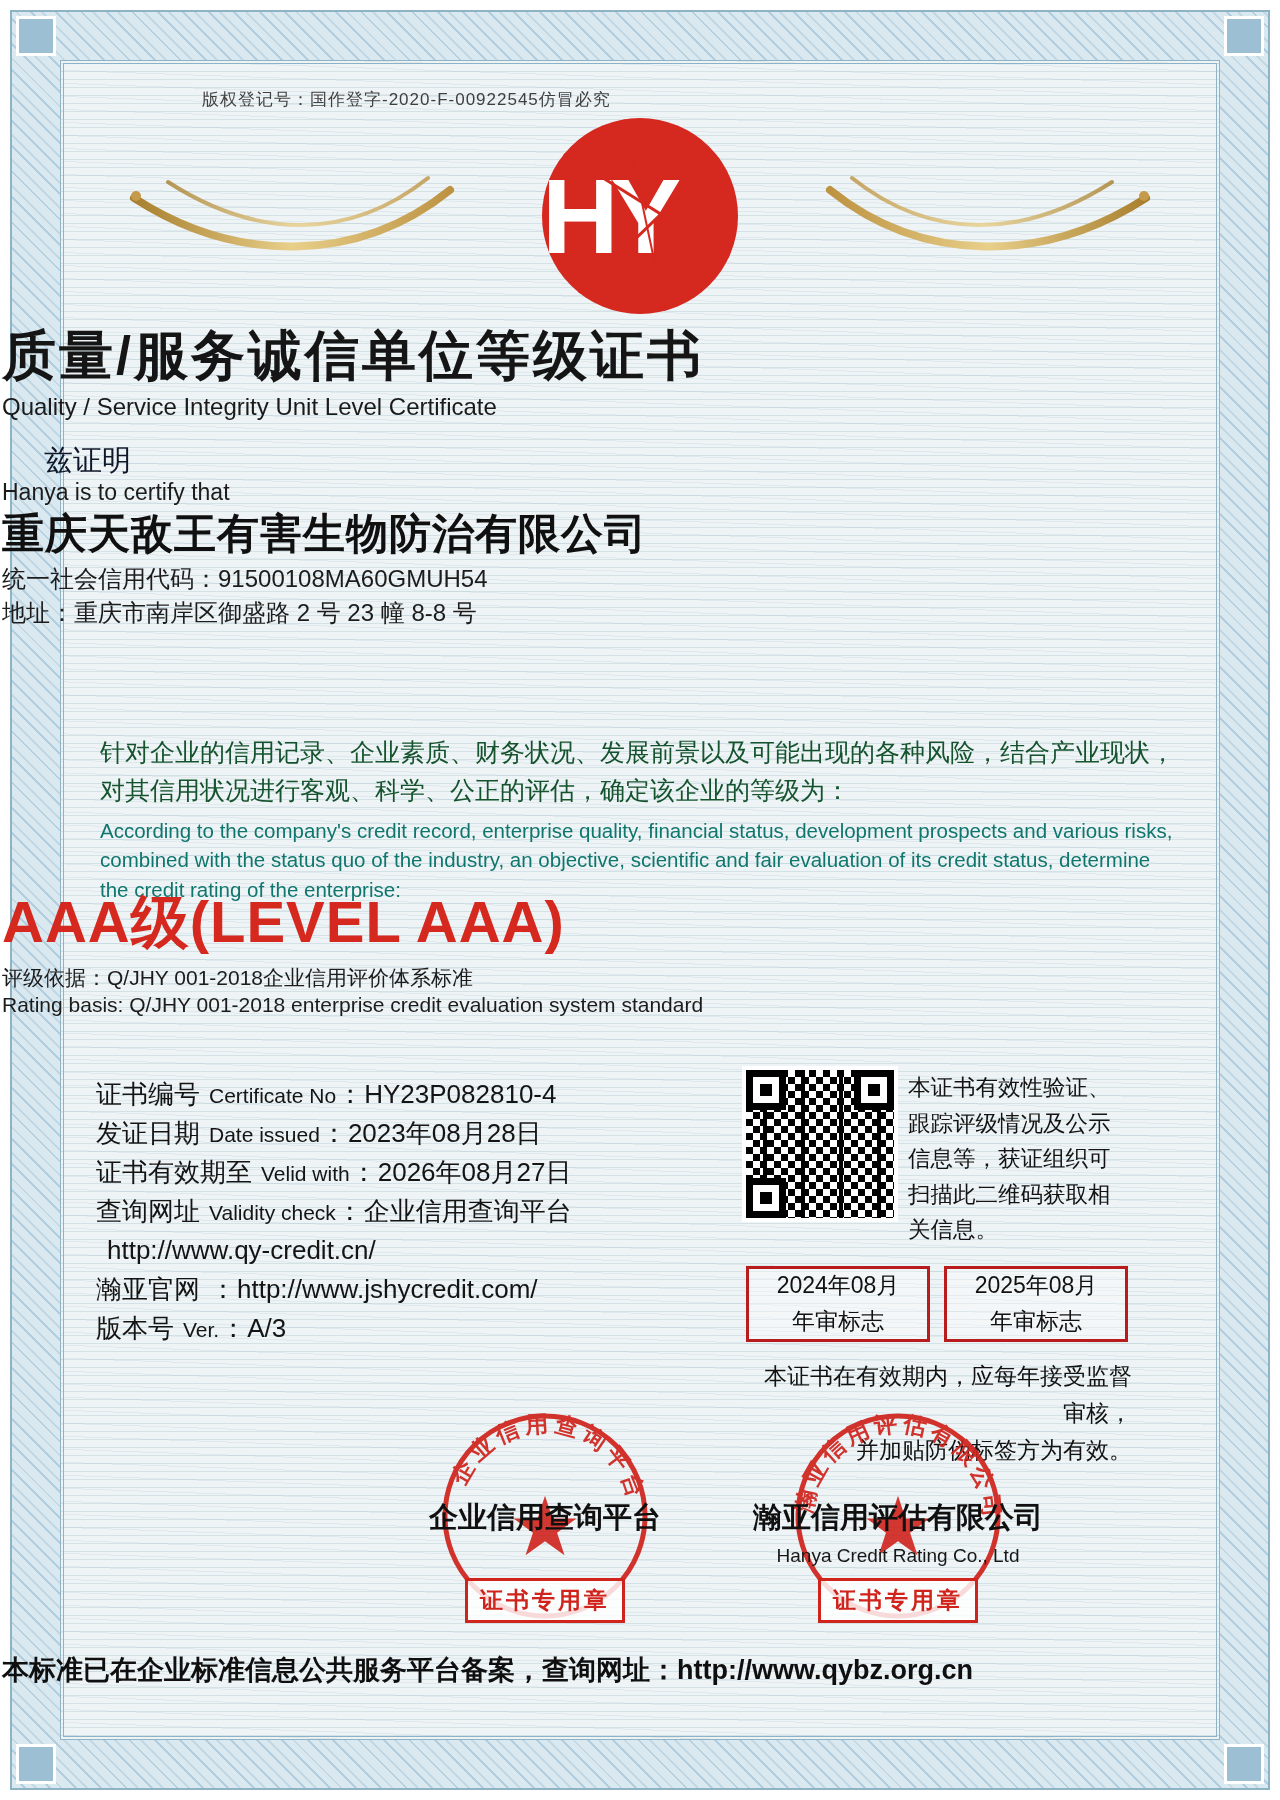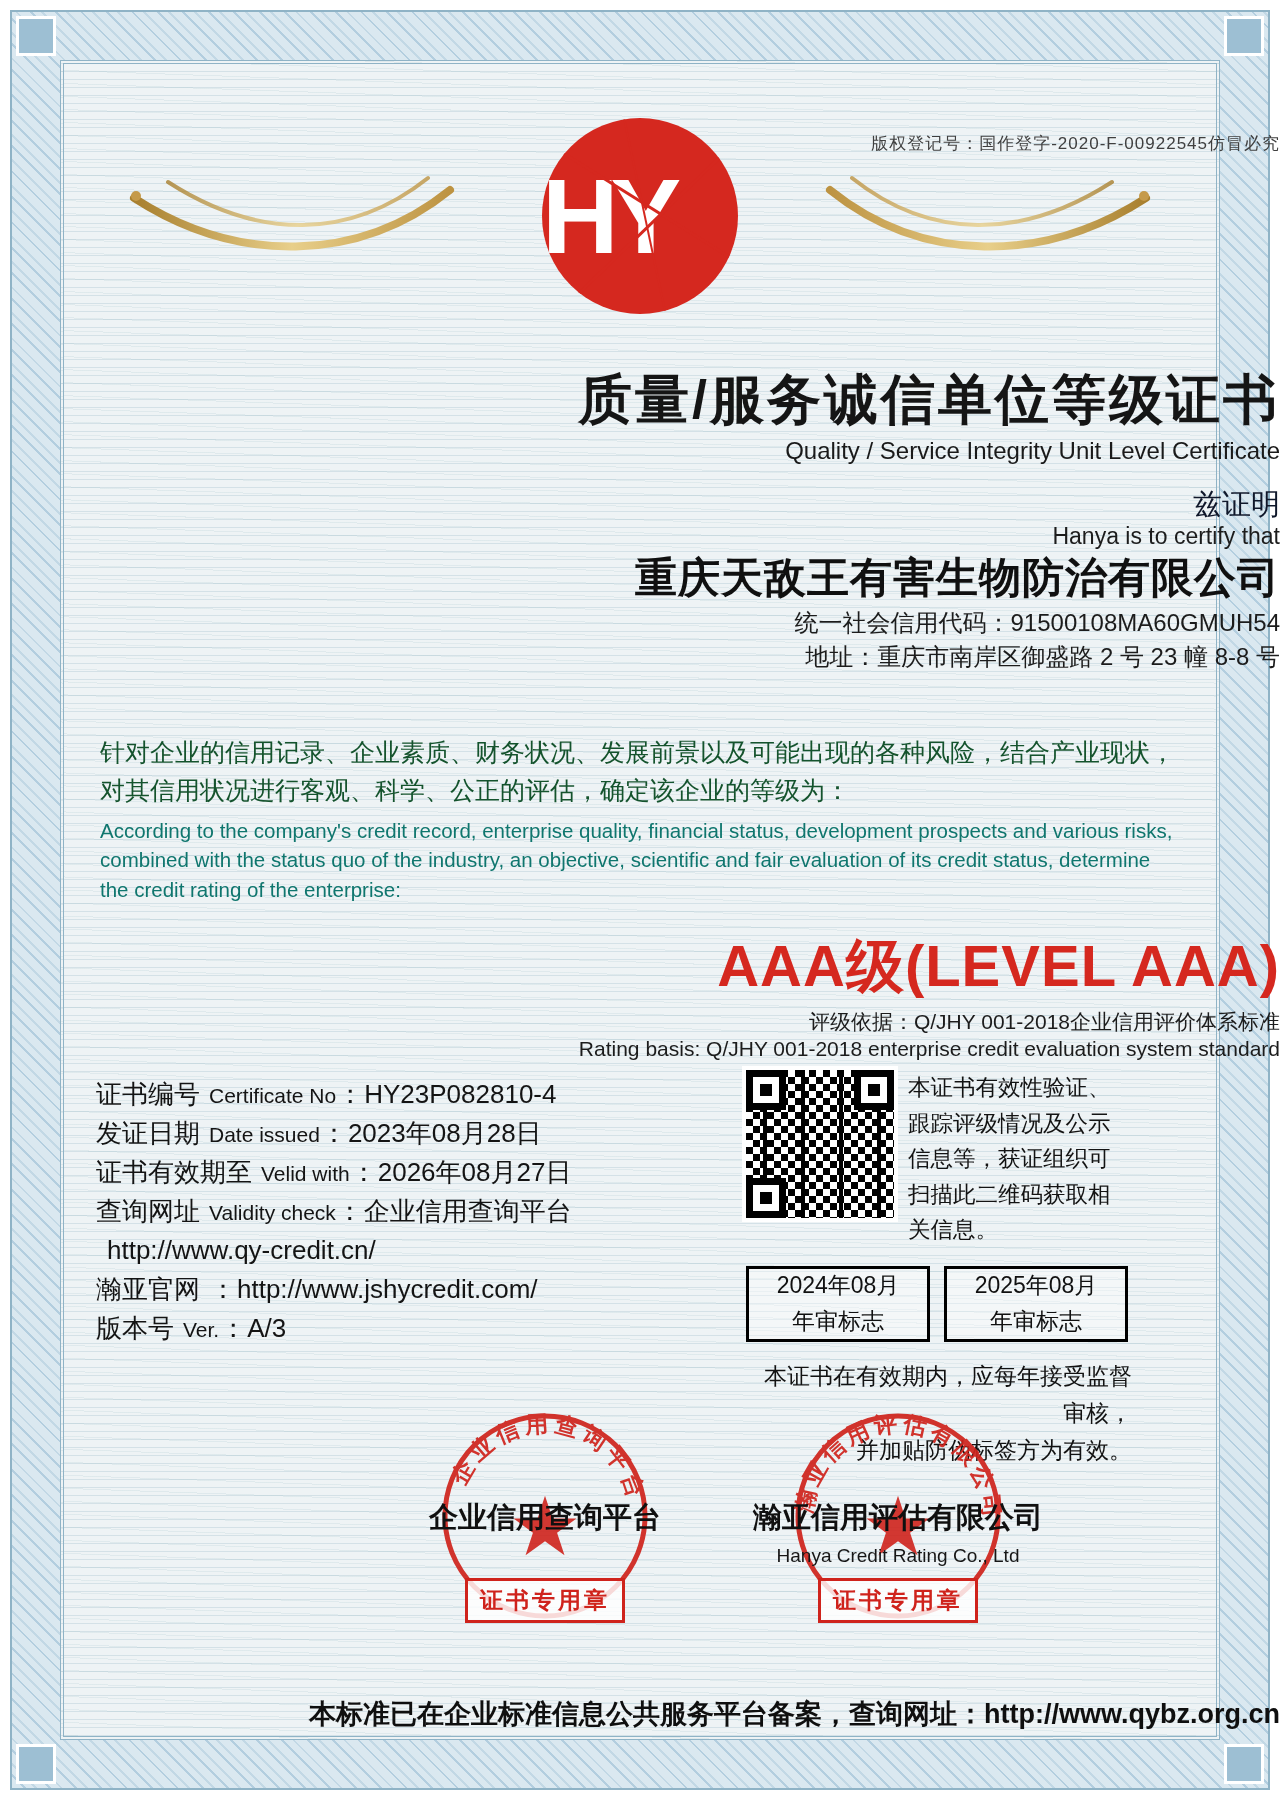--- a/index.html
+++ b/index.html
@@ -17,21 +17,21 @@
   .corner.tl{top:16px;left:16px}.corner.tr{top:16px;right:16px}
   .corner.bl{bottom:16px;left:16px}.corner.br{bottom:16px;right:16px}
   
   .inner{
     position:absolute;inset:60px;border:4px double #8fb3c6;box-sizing:border-box;background:#eef3f5;
     background-image:
       repeating-linear-gradient(0deg,rgba(134,172,188,0.25) 0 1px,transparent 1px 8px),
       repeating-linear-gradient(2deg,rgba(134,172,188,0.14) 0 1px,transparent 1px 13px);
   }
   .abs{position:absolute;}
-  .ctr{left:2px;right:0;text-align:right;margin-top:44px;}
+  .ctr{left:2px;right:0;text-align:left;}
   .copyright{top:88px;font-size:17px;color:#3f3f3f;padding-left:200px;letter-spacing:1px;}
   
   .logo{
     top:118px;left:50%;transform:translateX(-50%);width:196px;height:196px;border-radius:50%;
     background:#d5281f;display:flex;align-items:center;
     color:#ffffff;font-size:106px;font-weight:900;letter-spacing:-8px;overflow:hidden;
   }
   .logo .crack1,.logo .crack2,.logo .crack3{position:absolute;background:#d5281f;}
   .crack1{width:230px;height:3px;transform:rotate(32deg);top:86px;left:-10px;}
   .crack2{width:230px;height:3px;transform:rotate(-44deg);top:112px;left:-14px;}
@@ -62,21 +62,21 @@
   .qr{position:relative;width:148px;height:148px;flex:0 0 148px;background:
       repeating-conic-gradient(#000 0 25%,transparent 0 50%) 0 0/14px 14px,
       repeating-linear-gradient(90deg,transparent 0 17px,#000 17px 21px,transparent 21px 38px),#fff;
       outline:4px solid #fff;}
   .finder{position:absolute;width:40px;height:40px;background:#000;}
   .finder::before{content:"";position:absolute;inset:7px;background:#fff;}
   .finder::after{content:"";position:absolute;inset:14px;background:#000;}
   .finder.f1{top:0;left:0}.finder.f2{top:0;right:0}.finder.f3{bottom:0;left:0}
   .qr-text{font-size:22.5px;line-height:1.58;color:#131313;}
   .audit-boxes{display:flex;gap:14px;margin-top:18px;}
-  .audit-box{width:184px;height:76px;border:3px solid #000000;box-sizing:border-box;background:rgba(255,255,255,0.35);
+  .audit-box{width:184px;height:76px;border:3px solid #b91c1c;box-sizing:border-box;background:rgba(255,255,255,0.35);
     display:flex;flex-direction:column;align-items:center;justify-content:center;gap:5px;font-size:23px;color:#111;}
   .panel-note{margin-top:16px;font-size:23px;line-height:1.62;text-align:right;color:#121212;}
   
   .stamp-svg{top:1408px;opacity:0.92;}
   .stamp-svg.left{left:437px;} .stamp-svg.right{left:790px;}
   .stamp-star{top:1486px;font-size:82px;line-height:1;color:#cf231c;opacity:0.9;z-index:1;}
   .stamp-star.left{left:545px;transform:translateX(-50%);} .stamp-star.right{left:898px;transform:translateX(-50%);}
   .issuer{top:1498px;text-align:center;z-index:2;}
   .issuer.left{left:330px;width:430px;} .issuer.right{left:660px;width:476px;}
   .issuer .zh{font-size:29px;font-weight:800;color:#101010;}

